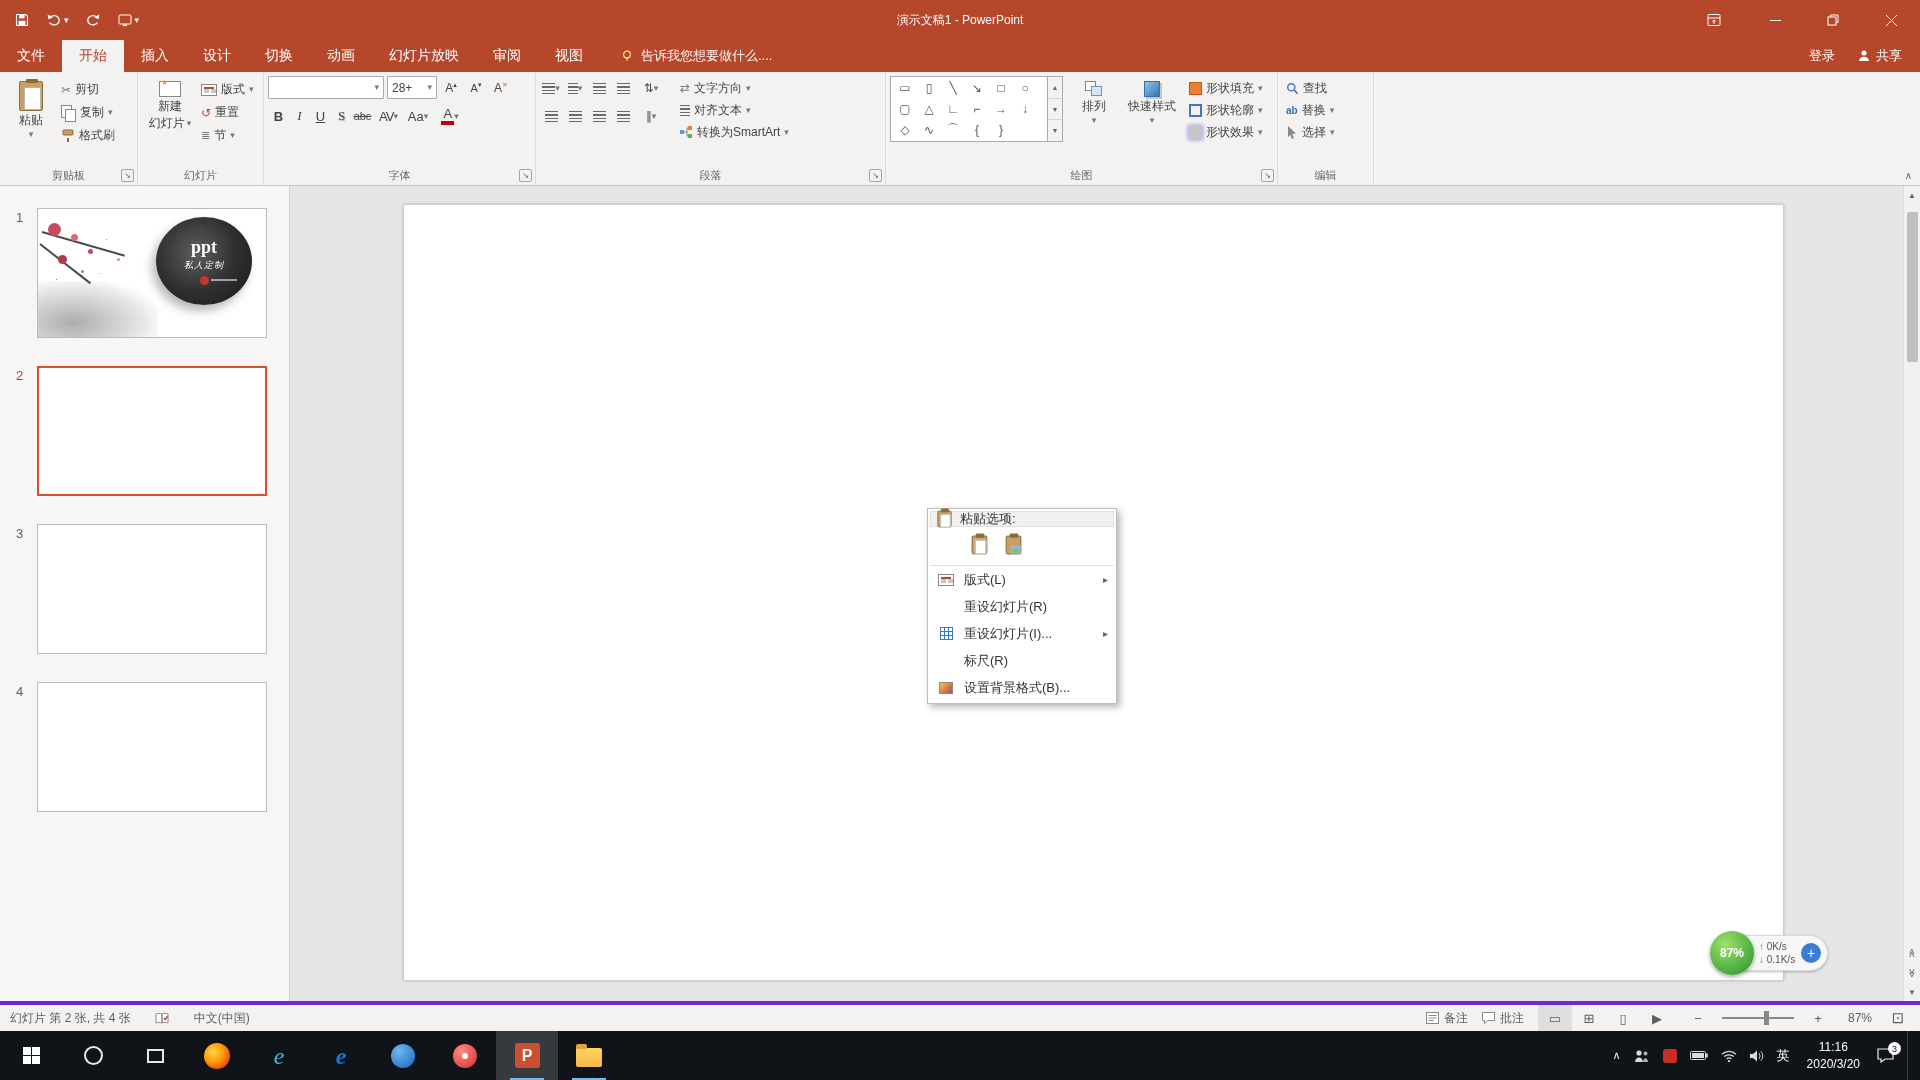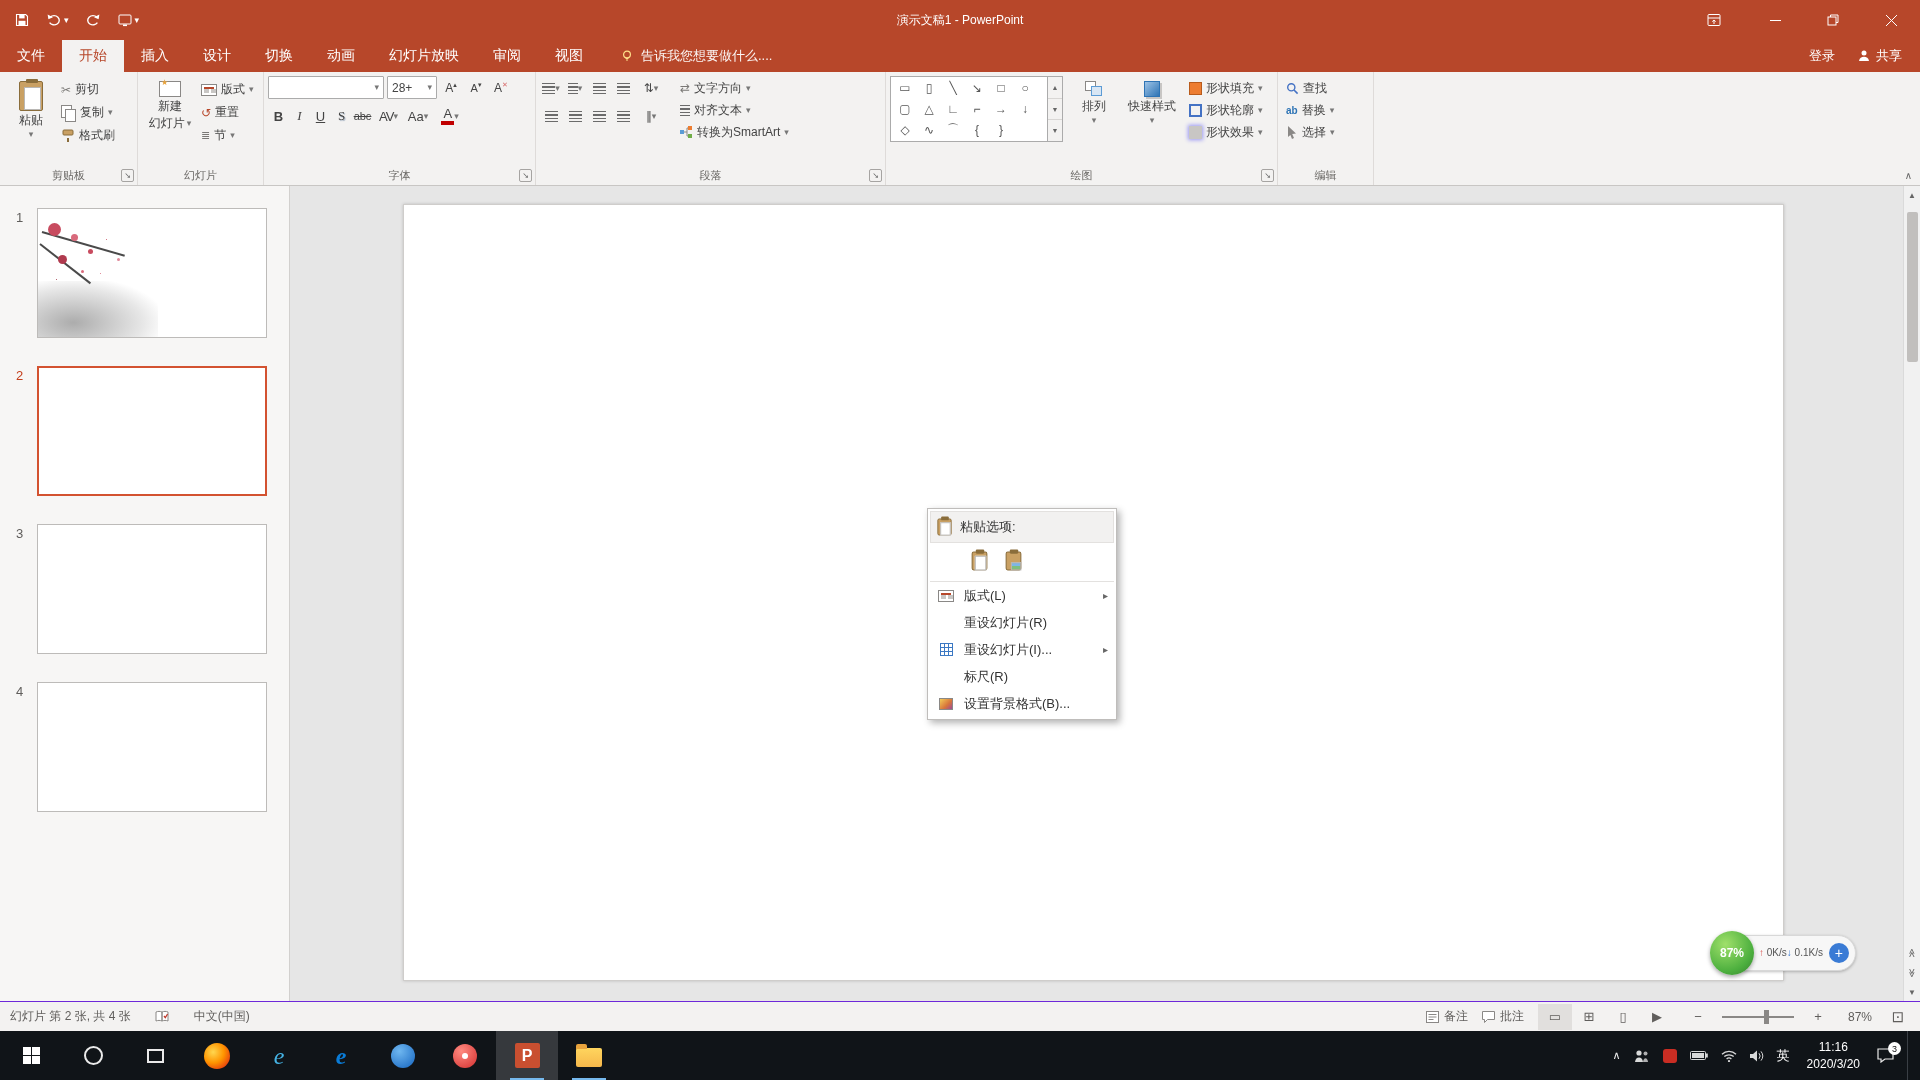--- a/index.html
+++ b/index.html
@@ -86,44 +86,44 @@
 .slide{position:absolute;left:113px;top:18px;width:1381px;height:777px;background:#fff;border:1px solid #CFCDCB;box-shadow:0 0 3px rgba(0,0,0,.18)}
 
 .vscroll{position:absolute;right:0;top:186px;width:17px;bottom:79px;background:#F1F1F1;border-left:1px solid #DADADA;display:flex;flex-direction:column;align-items:center}
 .vs-arrow{height:18px;width:17px;display:flex;align-items:center;justify-content:center;font-size:8px;color:#666}
 .vs-thumb{width:11px;height:150px;background:#C1BFBD;border-radius:2px;margin-top:8px}
 .vs-bottom{margin-top:auto;display:flex;flex-direction:column;align-items:center}
 .vs-page{height:20px;width:17px;display:flex;align-items:center;justify-content:center;color:#666;font-size:9px}
 .vs-page span{display:inline-block;transform:rotate(90deg)}
 
 .ctxmenu{position:absolute;left:637px;top:322px;width:190px;background:#FFF;border:1px solid #BFBDBB;box-shadow:3px 3px 7px rgba(0,0,0,.3);padding:2px;font-size:13px;color:#333;z-index:5}
-.ctx-header{display:flex;align-items:center;gap:8px;height:32px;padding:0 6px;background:#F2F1F0;border:1px solid #E3E1DF}
+.ctx-header{display:flex;align-items:center;gap:8px;height:16px;padding:0 6px;background:#F2F1F0;border:1px solid #E3E1DF}
 .ctx-pastebtns{display:flex;gap:8px;padding:5px 6px 7px 36px;border-bottom:1px solid #E3E1DF}
 .pastebtn{width:26px;height:26px;border:1px solid transparent;border-radius:2px;display:flex;align-items:center;justify-content:center}
 .pastebtn .clip{transform:scale(1.05)}
 .picclip{position:relative}
 .picclip::after{content:"";position:absolute;left:4px;top:9px;width:8px;height:6px;background:linear-gradient(#7DB6E8 50%,#7FBF7F 50%)}
 .ctx-item{display:flex;align-items:center;height:27px;padding:0 6px;gap:8px}
 .ctx-icn{width:20px;display:flex;align-items:center;justify-content:center}
 .ctx-label{flex:1;white-space:nowrap}
 .ctx-sub{color:#666;font-size:10px}
 .gridic{width:13px;height:13px;background:
  repeating-linear-gradient(to right,#3B78C3 0 1px,transparent 1px 4px),
  repeating-linear-gradient(to bottom,#3B78C3 0 1px,transparent 1px 4px)}
 .bgic{width:14px;height:12px;background:linear-gradient(135deg,#F4CB57,#D8743A 60%,#9E4A98);border:1px solid #8A8886}
 
 .ballwrap{position:absolute;left:1420px;top:745px;display:flex;align-items:center;z-index:6}
 .pill{display:flex;align-items:center;background:#F7F7F7;border:1px solid #D8D8D8;border-radius:18px;height:36px;padding:0 6px 0 30px;margin-left:-26px;box-shadow:0 1px 3px rgba(0,0,0,.25)}
-.pill-rows{display:flex;flex-direction:row;font-size:10px;color:#555;line-height:1.35}
+.pill-rows{display:flex;flex-direction:column;font-size:10px;color:#555;line-height:1.35}
 .pill-rows .up{color:#D9534F}
 .pill-rows .dn{color:#3A7BD5}
 .pill-plus{width:20px;height:20px;border-radius:50%;background:#3A7BD5;color:#fff;display:flex;align-items:center;justify-content:center;font-size:14px;margin-left:6px}
 .ball{width:44px;height:44px;border-radius:50%;background:radial-gradient(circle at 35% 30%,#9FE06A,#4CAF3E 65%,#357F2D);color:#fff;display:flex;align-items:center;justify-content:center;font-size:12px;font-weight:bold;box-shadow:0 2px 4px rgba(0,0,0,.35);position:relative;z-index:2}
 
-.statusbar{position:absolute;left:0;bottom:49px;width:100%;height:30px;background:#F3F2F1;border-top:1px solid #6d28d9;display:flex;align-items:center;color:#605E5C;font-size:12px;padding:0 10px;gap:24px}
+.statusbar{position:absolute;left:0;bottom:49px;width:100%;height:30px;background:#F3F2F1;border-top:4px solid #6d28d9;display:flex;align-items:center;color:#605E5C;font-size:12px;padding:0 10px;gap:24px}
 .sb-right{margin-left:auto;display:flex;align-items:center;gap:14px}
 .sb-item{display:flex;align-items:center;gap:5px}
 .viewbtns{display:flex;align-items:center}
 .viewbtn{width:34px;height:26px;display:flex;align-items:center;justify-content:center;font-size:13px;color:#605E5C}
 .viewbtn.active{background:#E1DFDD}
 .zoomtrack{width:72px;height:2px;background:#8A8886;position:relative}
 .zoomthumb{position:absolute;left:58%;top:-6px;width:5px;height:14px;background:#8A8886}
 
 .taskbar{position:absolute;left:0;bottom:0;width:100%;height:49px;background:#101418;display:flex;align-items:stretch;color:#fff}
 .tbtn{width:62px;display:flex;align-items:center;justify-content:center;position:relative}
@@ -517,20 +517,25 @@
 
   <aside class="thumbs">
 
     <div class="thumb-item">
       <span class="thumb-num">1</span>
       <div class="thumb-frame">
         <span class="branch" style="left:4px;top:22px;width:86px;transform:rotate(16deg)"></span>
         <span class="branch" style="left:2px;top:34px;width:64px;transform:rotate(38deg)"></span>
         <span class="blossoms"></span>
         <span class="inkwash"></span>
+        <div class="enso">
+          <span class="t1">ppt</span>
+          <span class="t2">私人定制</span>
+          <span class="seal"></span>
+        </div>
       </div>
     </div>
 
     <div class="thumb-item">
       <span class="thumb-num sel">2</span>
       <div class="thumb-frame sel"></div>
     </div>
 
     <div class="thumb-item">
       <span class="thumb-num">3</span>

